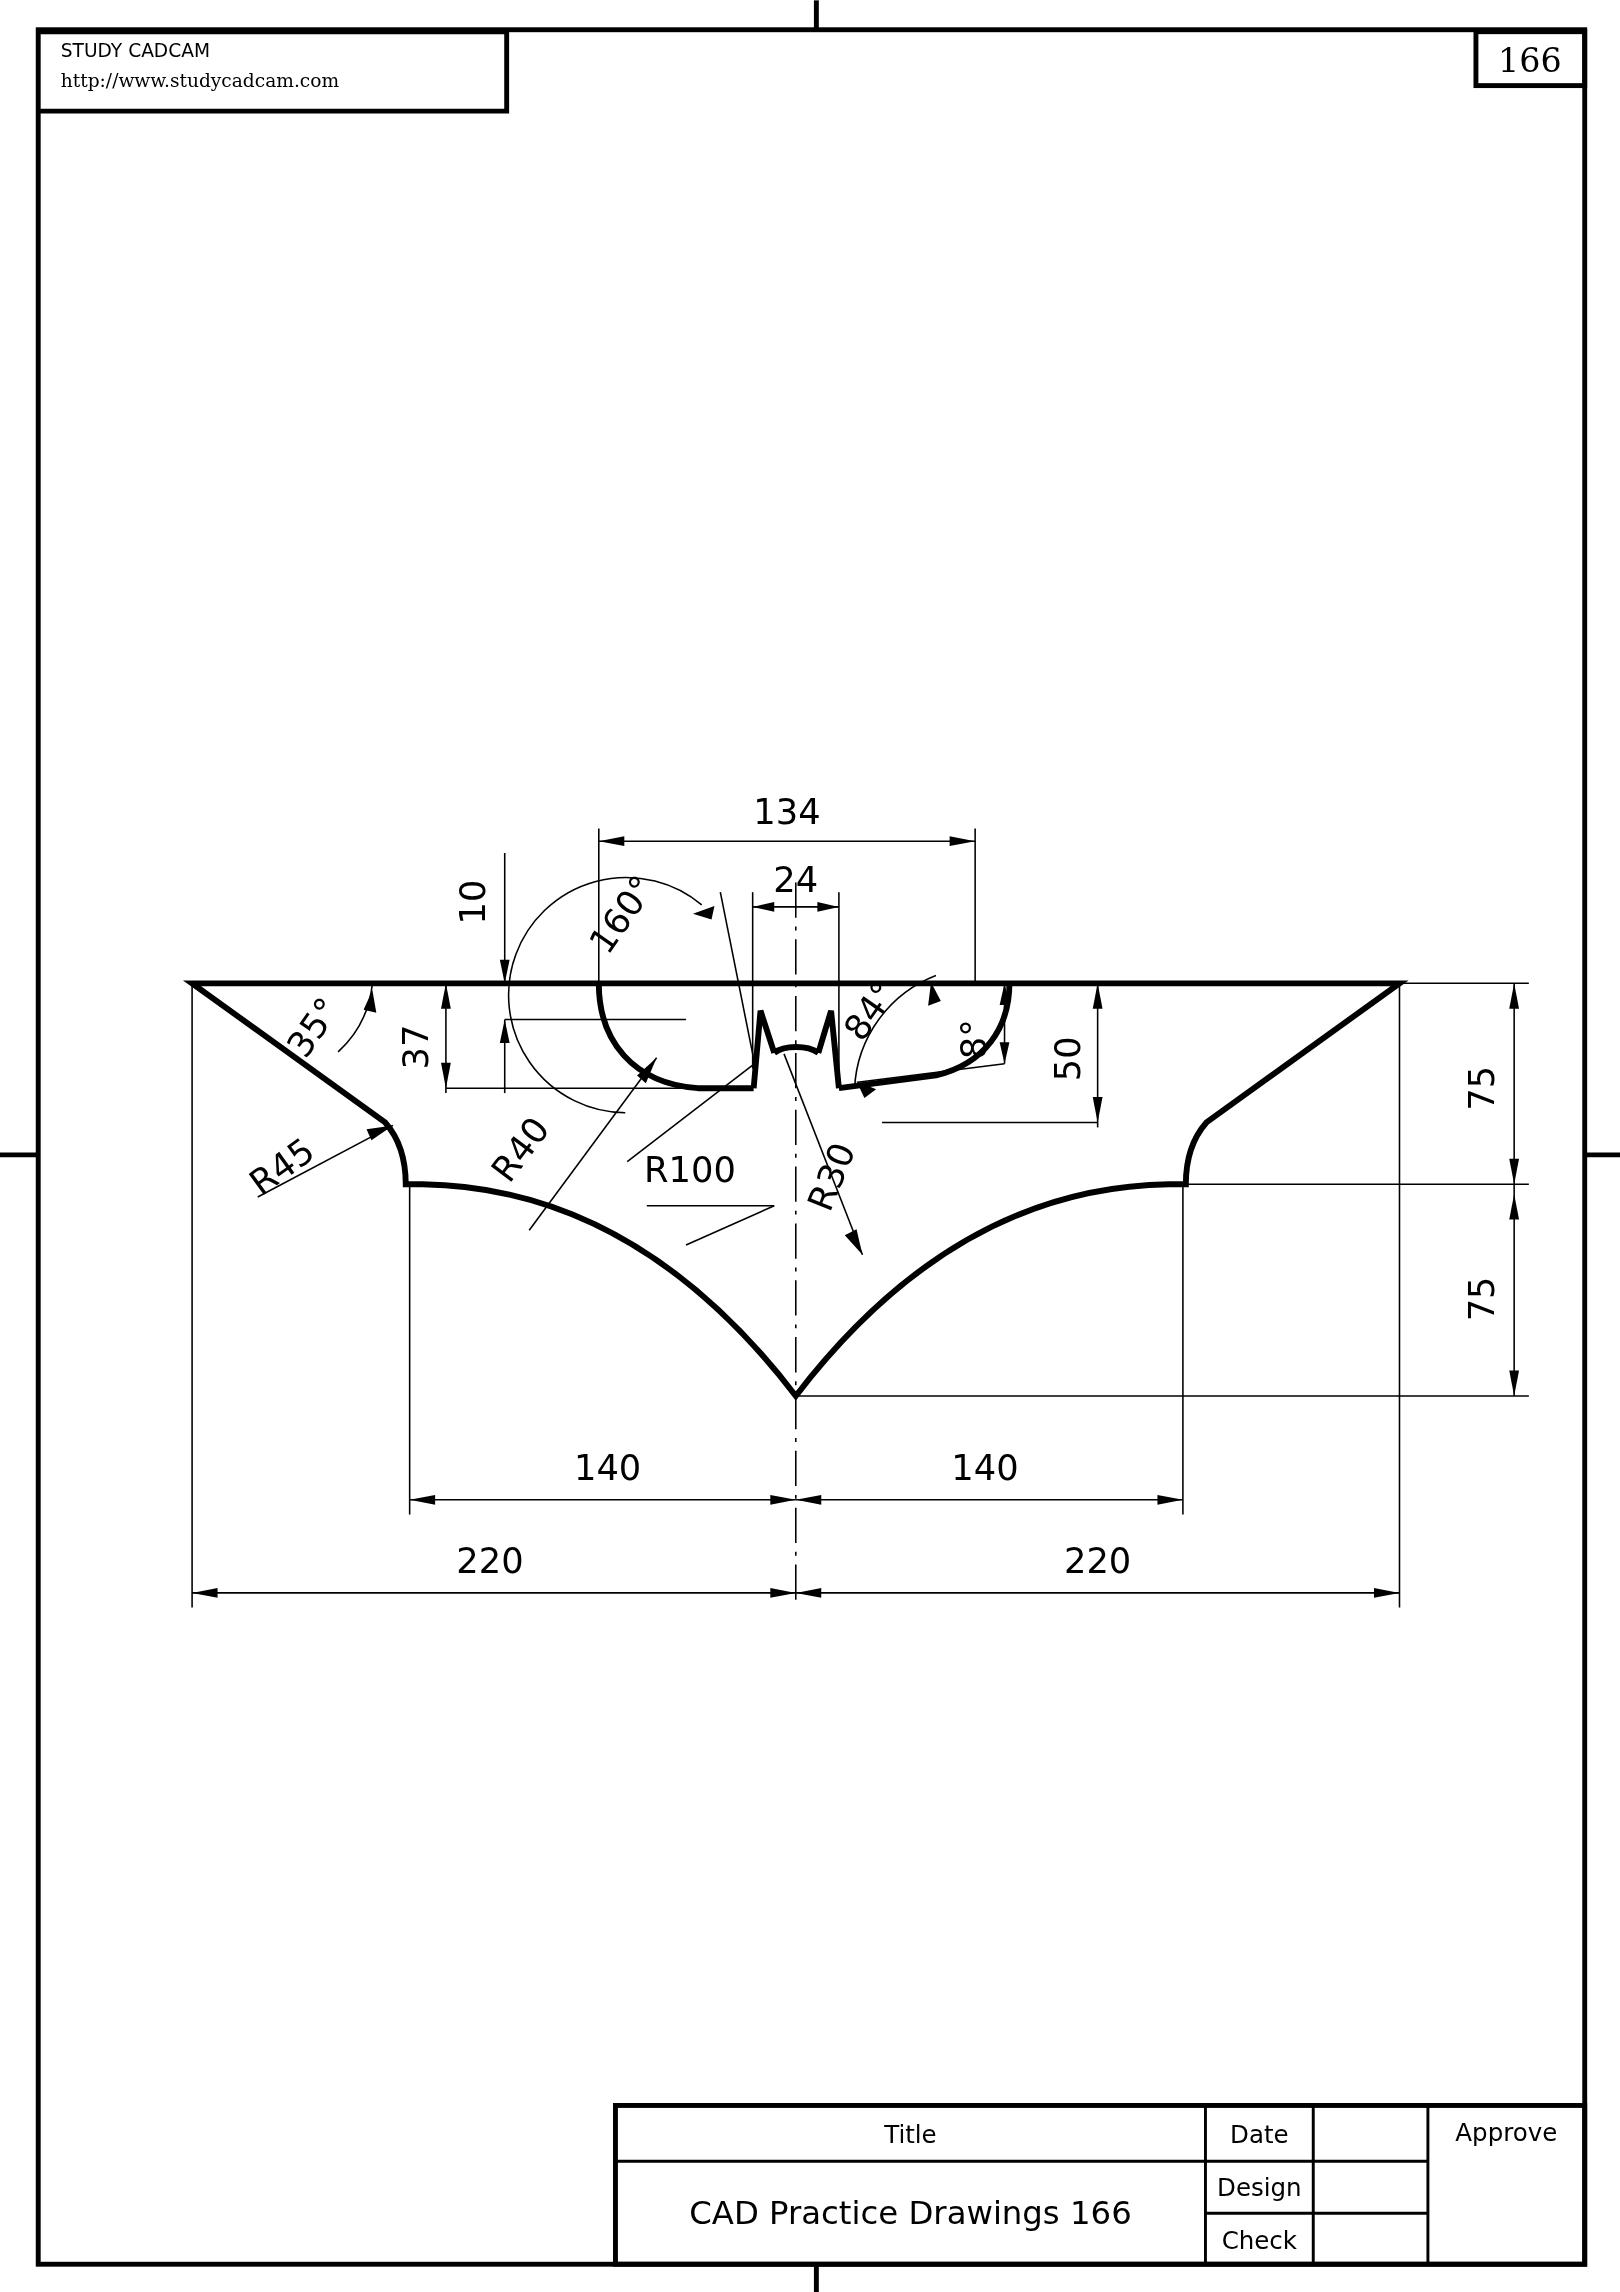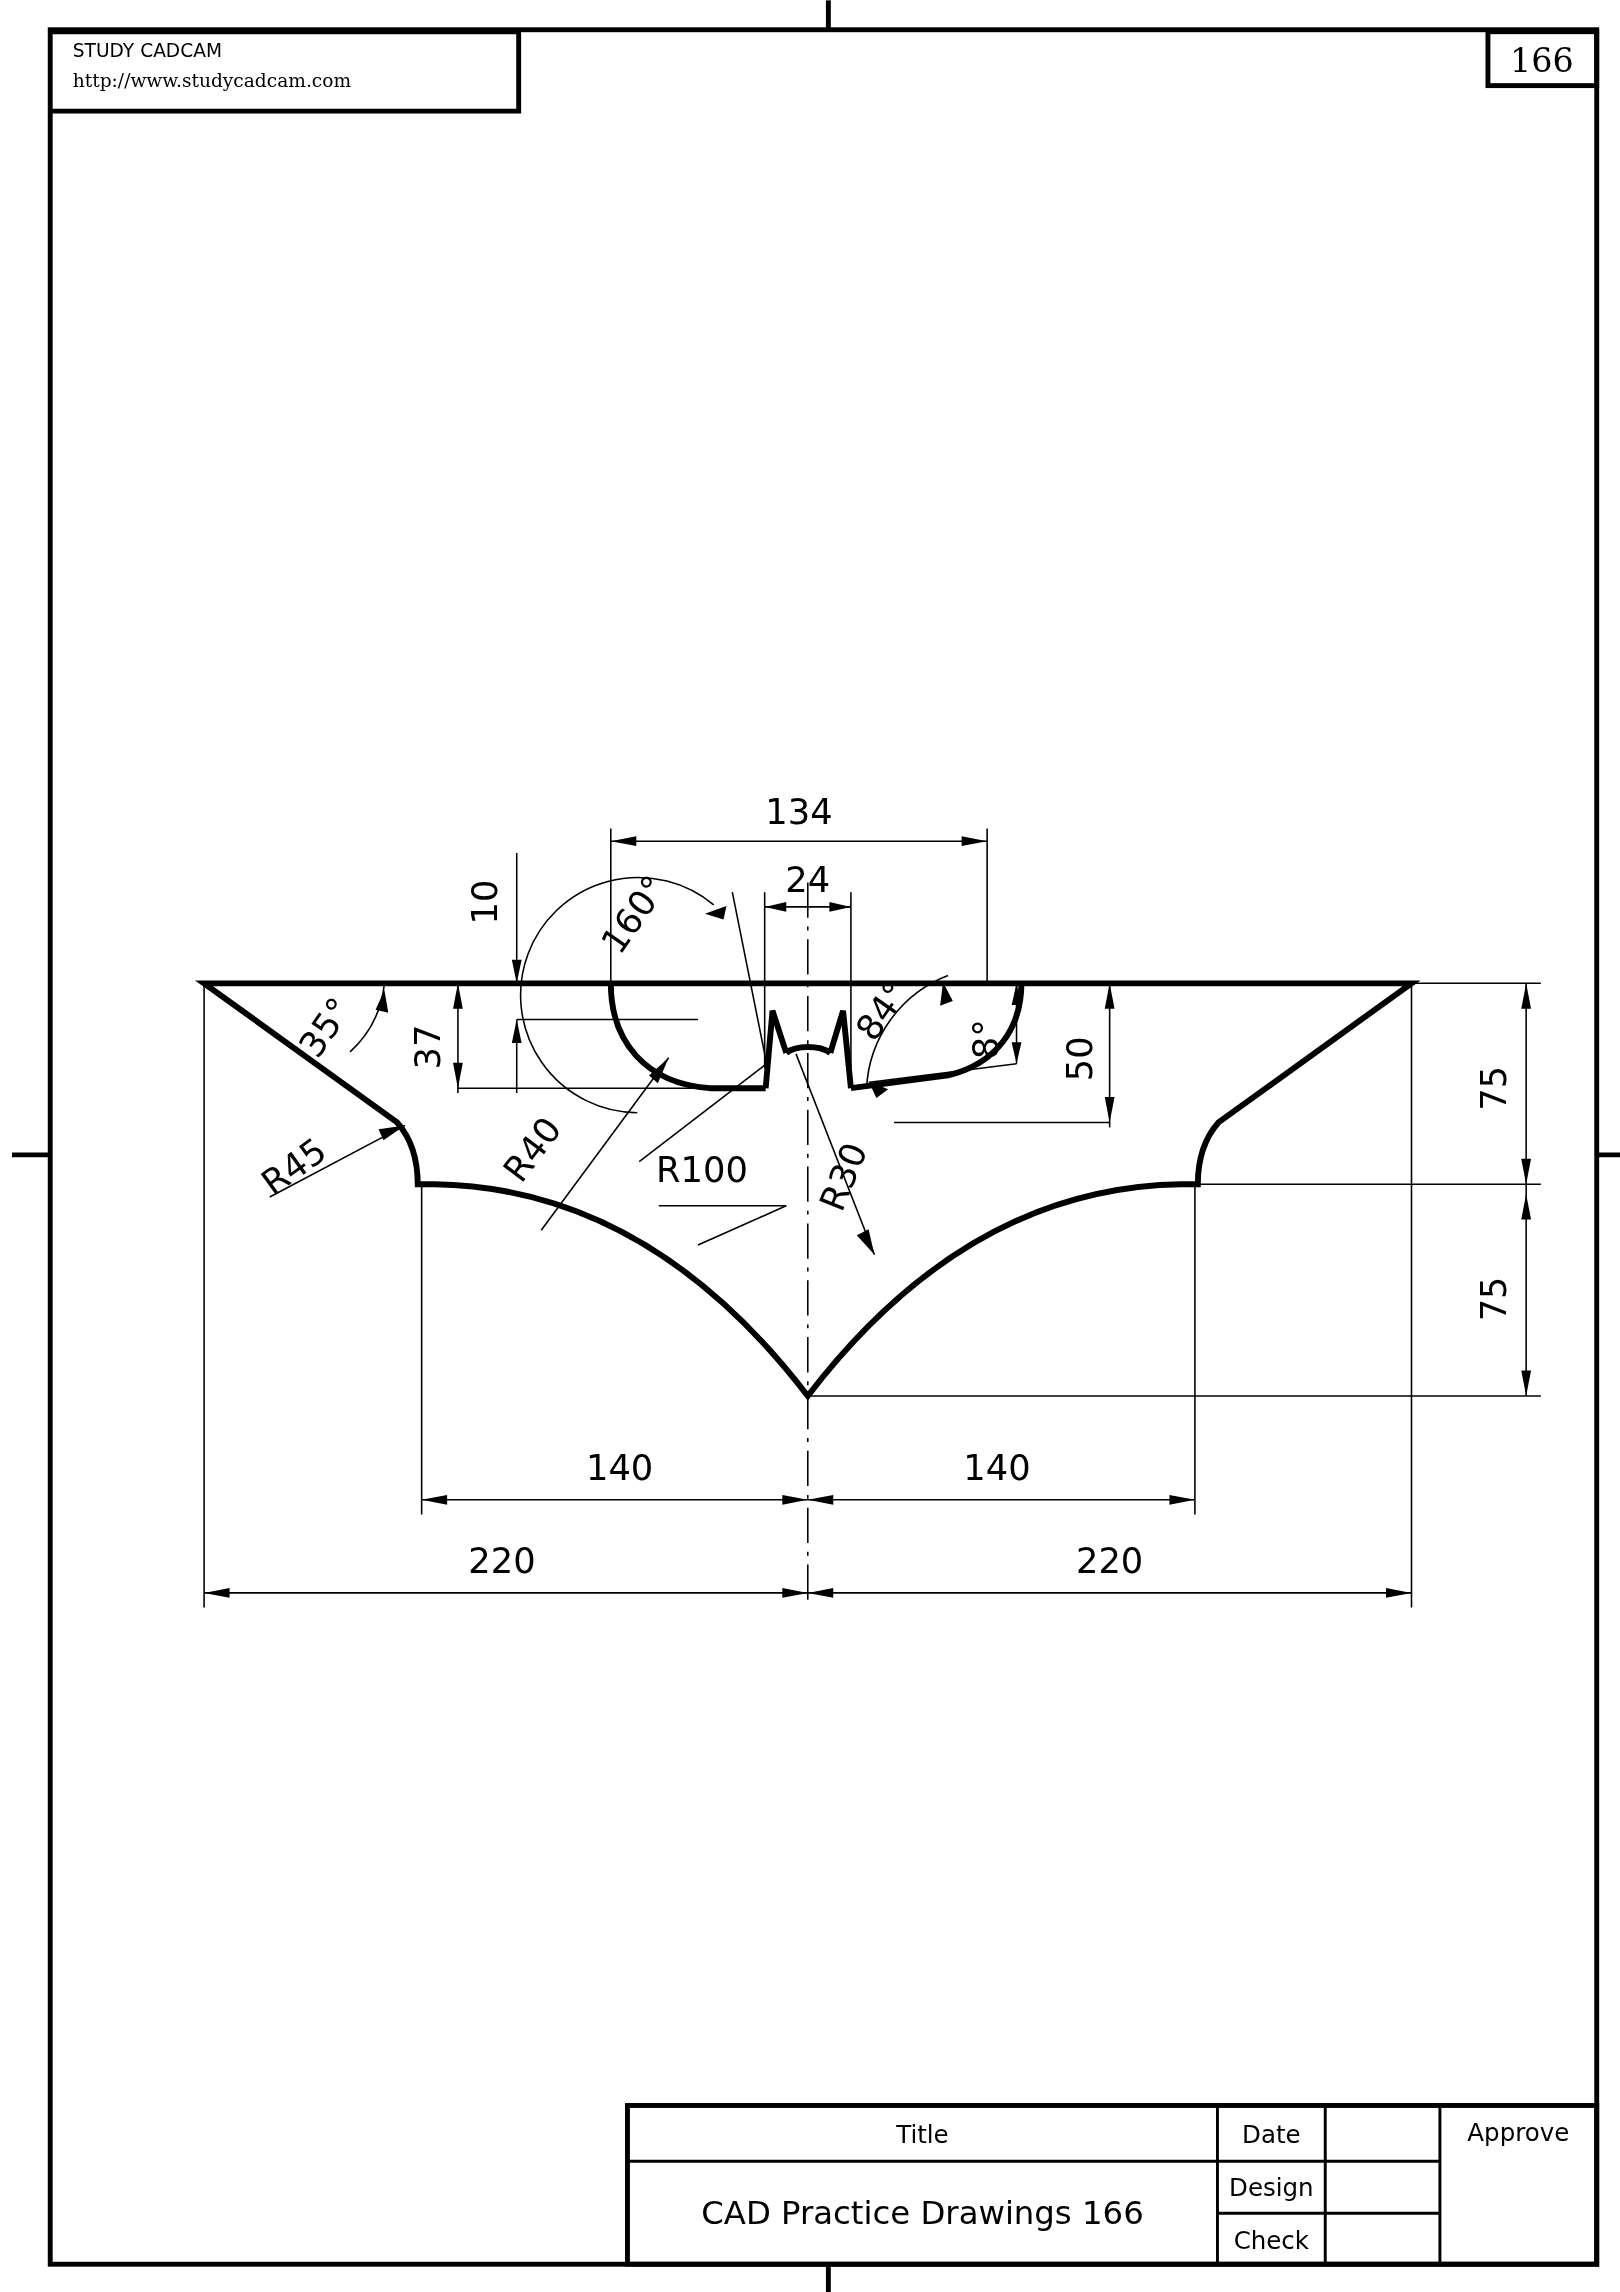--- a/index.html
+++ b/index.html
@@ -9,21 +9,21 @@
   }
   body {
     width: 1620px;
     height: 2293px;
     position: relative;
     font-family: "DejaVu Sans", sans-serif;
     overflow: hidden;
   }
   #sheet {
     position: absolute;
-    left: 12px; top: 0;
+    left: 0; top: 0;
     width: 1332px;
     height: 2293px;
   }
   #sheet svg {
     display: block;
   }
   .logo-line1 {
     font-family: "DejaVu Sans", sans-serif;
     font-size: 19px;
     fill: #000;

